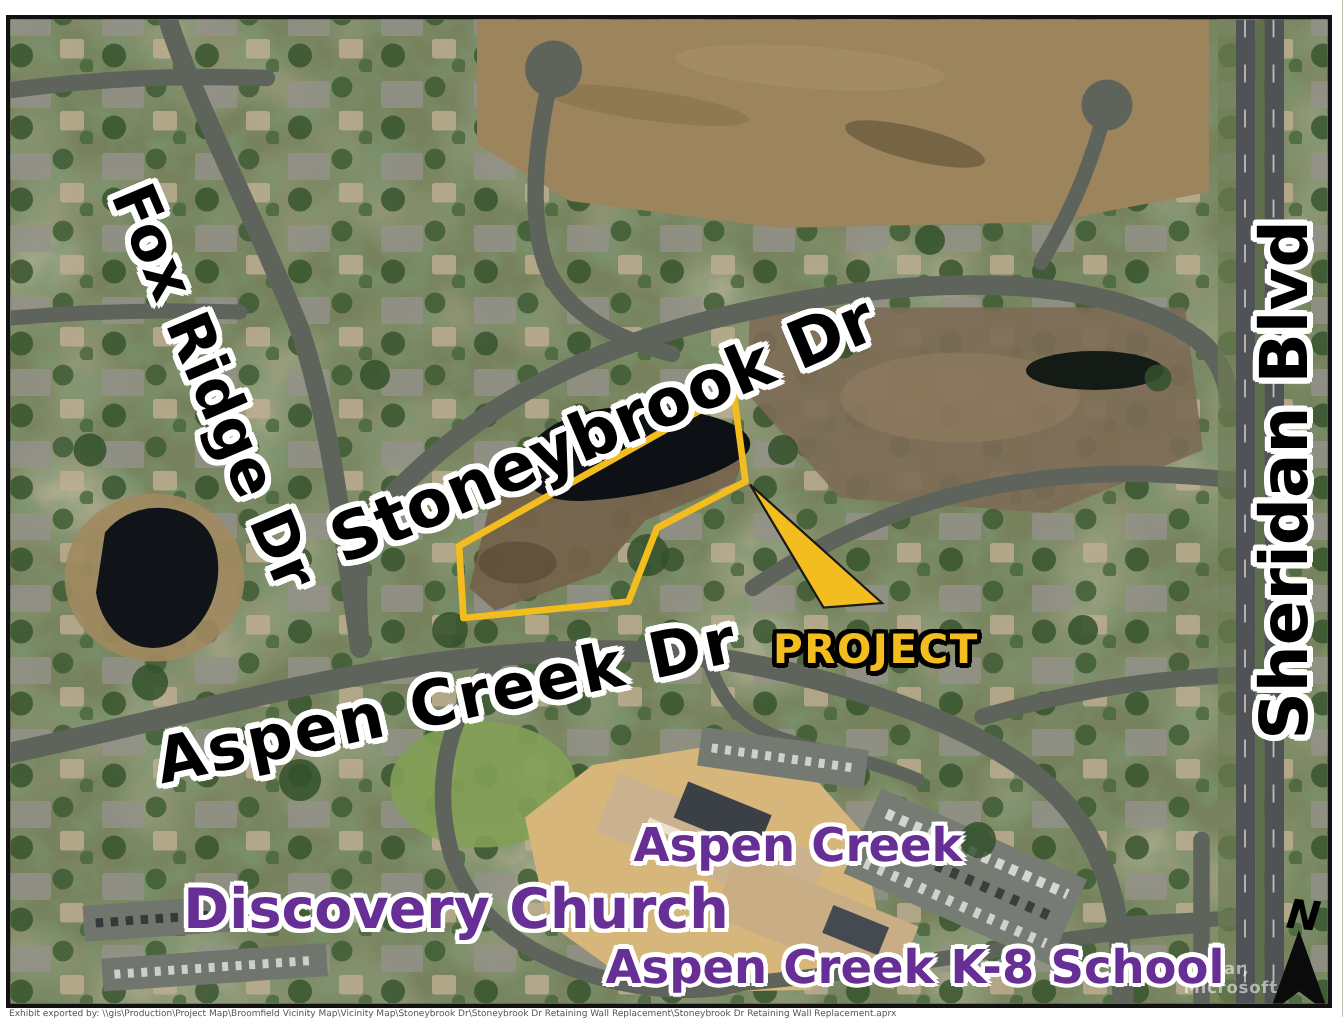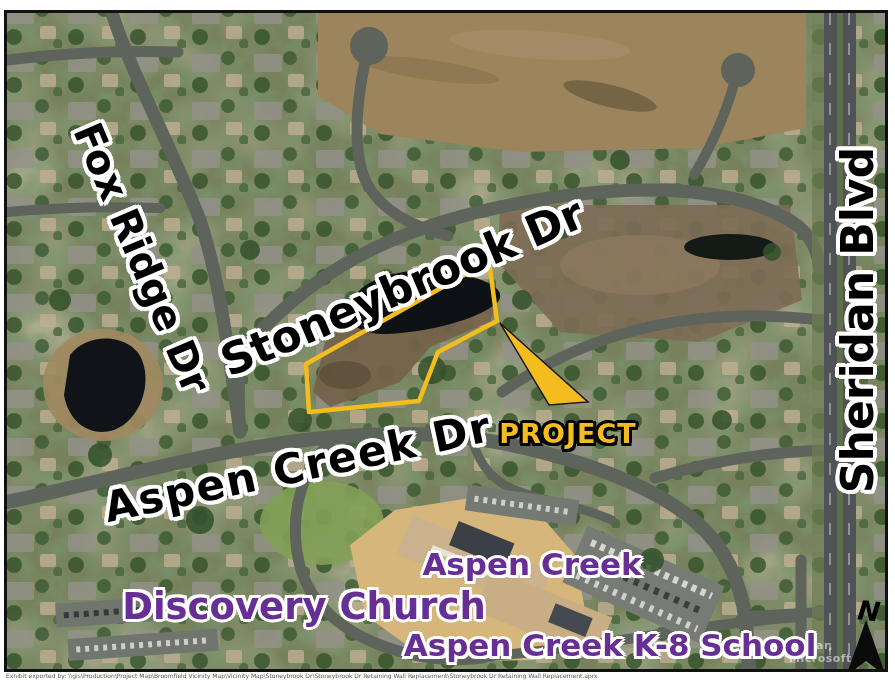--- a/index.html
+++ b/index.html
@@ -182,21 +182,21 @@
 
     <polygon points="866,620 886,676 866,661 846,676" fill="#0b0b0b"></polygon>
   </svg>
 </div>
 
 <div class="lbl ow" id="lbl-fox">Fox Ridge Dr</div>
 <div class="lbl ow" id="lbl-stoney">Stoneybrook Dr</div>
 <div class="lbl ow" id="lbl-aspen-dr">Aspen Creek Dr</div>
 <div class="lbl ow" id="lbl-sheridan">Sheridan Blvd</div>
 
-<div class="lbl ob" id="lbl-project" style="color: rgb(243, 188, 31);">
+<div class="lbl ob" id="lbl-project" style="color: rgb(243, 188, 31); margin-left: 16px;">
   <div>PROJECT</div>
 </div>
 
 <div class="lbl owm" id="lbl-aspen-creek" style="color: rgb(103, 46, 149);">Aspen Creek</div>
 <div class="lbl owm" id="lbl-church" style="color: rgb(103, 46, 149);">Discovery Church</div>
 <div class="lbl owm" id="lbl-school" style="color: rgb(103, 46, 149);">Aspen Creek K-8 School</div>
 
 <div class="lbl" id="lbl-n">N</div>
 <div id="watermark">Maxar, Microsoft</div>
 <div id="caption">Exhibit exported by: \\gis\Production\Project Map\Broomfield Vicinity Map\Vicinity Map\Stoneybrook Dr\Stoneybrook Dr Retaining Wall Replacement\Stoneybrook Dr Retaining Wall Replacement.aprx</div>

